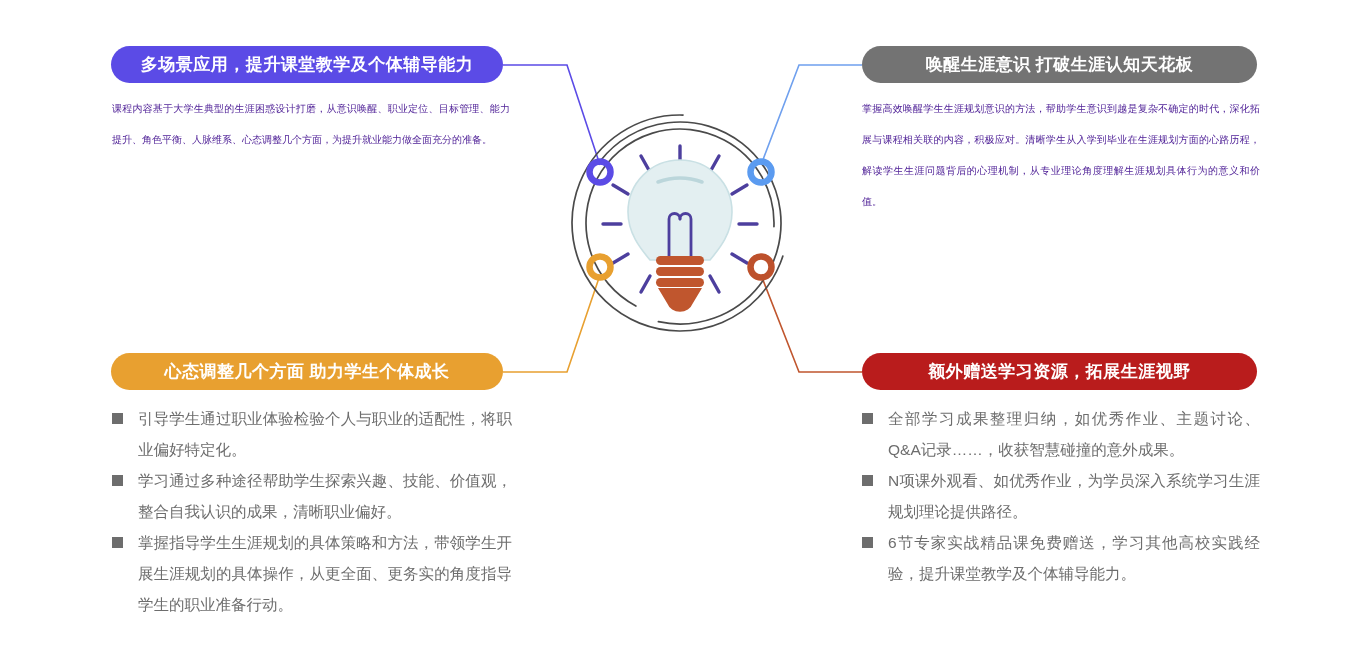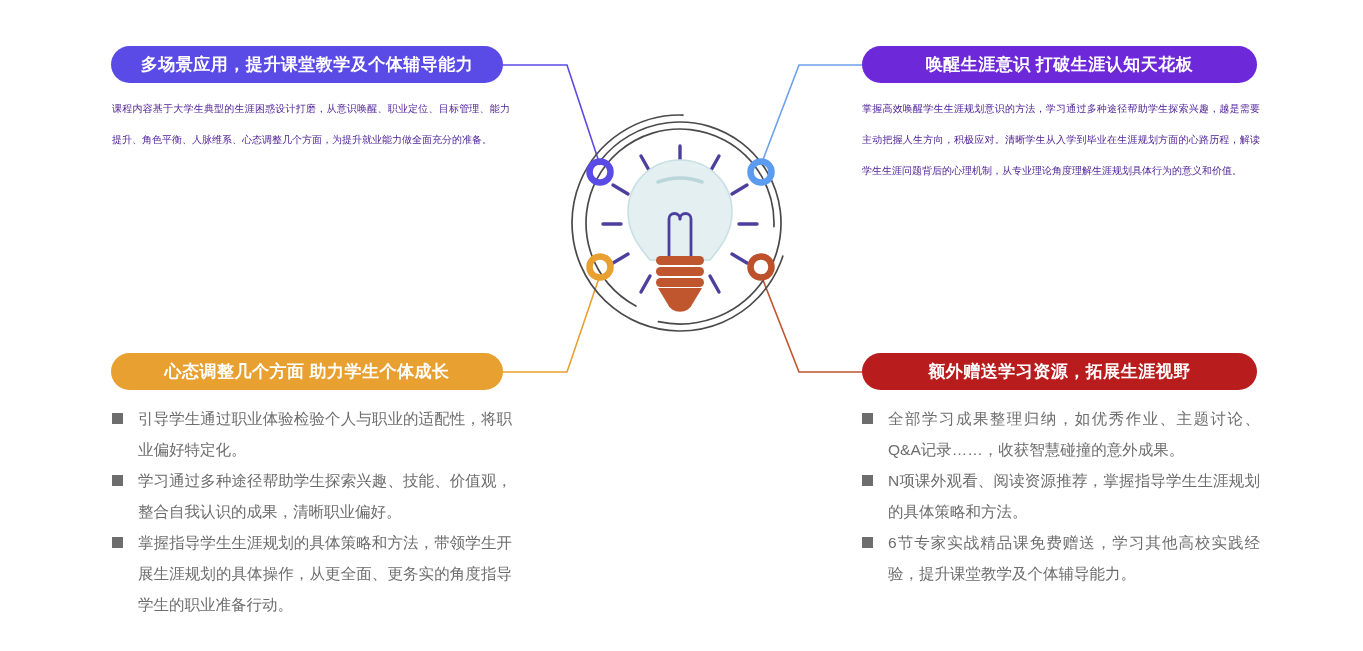--- a/index.html
+++ b/index.html
@@ -42,21 +42,21 @@
     justify-content: center;
     color: #ffffff;
     font-size: 17px;
     font-weight: bold;
     letter-spacing: 0.5px;
     white-space: nowrap;
     box-sizing: border-box;
   }
 
   .pill-tl { left: 111px; top: 46px;  width: 392px; background: #5B4BE6; }
-  .pill-tr { left: 862px; top: 46px;  width: 395px; background: #6d28d9; }
+  .pill-tr { left: 862px; top: 46px;  width: 395px; background: #737373; }
   .pill-bl { left: 111px; top: 353px; width: 392px; background: #E8A030; }
   .pill-br { left: 862px; top: 353px; width: 395px; background: #b91c1c; }
 
   
   .para {
     position: absolute;
     color: #4c1d95;
     font-size: 10px;
     line-height: 31px;
     text-align: justify;
@@ -165,21 +165,21 @@
     <circle cx="600" cy="172" r="10.5" fill="none" stroke="#5B4BE6" stroke-width="6.5"></circle>
     <circle cx="761" cy="172" r="10.5" fill="none" stroke="#5B9BF0" stroke-width="6.5"></circle>
     <circle cx="600" cy="267" r="10.5" fill="none" stroke="#E8A030" stroke-width="6.5"></circle>
     <circle cx="761" cy="267" r="10.5" fill="none" stroke="#BD512C" stroke-width="6.5"></circle>
   </svg>
 
   <div class="pill pill-tl">多场景应用，提升课堂教学及个体辅导能力</div>
   <div class="para para-tl">课程内容基于大学生典型的生涯困惑设计打磨，从意识唤醒、职业定位、目标管理、能力提升、角色平衡、人脉维系、心态调整几个方面，为提升就业能力做全面充分的准备。</div>
 
   <div class="pill pill-tr">唤醒生涯意识 打破生涯认知天花板</div>
-  <div class="para para-tr">掌握高效唤醒学生生涯规划意识的方法，学习通过多种途径帮助学生探索兴趣，越是需要主动把握人生方向，积极应对。清晰学生从入学到毕业在生涯规划方面的心路历程，解读学生生涯问题背后的心理机制，从专业理论角度理解生涯规划具体行为的意义和价值。</div>
+  <div class="para para-tr">掌握高效唤醒学生生涯规划意识的方法，帮助学生意识到越是复杂不确定的时代，深化拓展与课程相关联的内容，积极应对。清晰学生从入学到毕业在生涯规划方面的心路历程，解读学生生涯问题背后的心理机制，从专业理论角度理解生涯规划具体行为的意义和价值。</div>
 
   <div class="pill pill-bl">心态调整几个方面 助力学生个体成长</div>
   <ul class="bullets bullets-bl">
     <li>
       <span class="bullet-marker"></span>
       <span>引导学生通过职业体验检验个人与职业的适配性，将职业偏好特定化。</span>
     </li>
     <li>
       <span class="bullet-marker"></span>
       <span>学习通过多种途径帮助学生探索兴趣、技能、价值观，整合自我认识的成果，清晰职业偏好。</span>
@@ -191,21 +191,21 @@
   </ul>
 
   <div class="pill pill-br">额外赠送学习资源，拓展生涯视野</div>
   <ul class="bullets bullets-br">
     <li>
       <span class="bullet-marker"></span>
       <span>全部学习成果整理归纳，如优秀作业、主题讨论、Q&amp;A记录……，收获智慧碰撞的意外成果。</span>
     </li>
     <li>
       <span class="bullet-marker"></span>
-      <span>N项课外观看、阅读资源推荐，掌握指导学生生涯规划的具体策略和方法。</span>
+      <span>N项课外观看、如优秀作业，为学员深入系统学习生涯规划理论提供路径。</span>
     </li>
     <li>
       <span class="bullet-marker"></span>
       <span>6节专家实战精品课免费赠送，学习其他高校实践经验，提升课堂教学及个体辅导能力。</span>
     </li>
   </ul>
 
 </div>
 
 </body></html>

